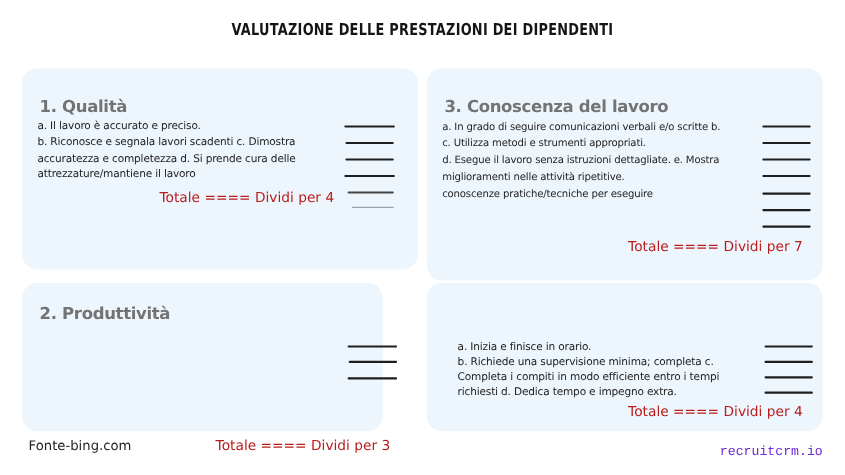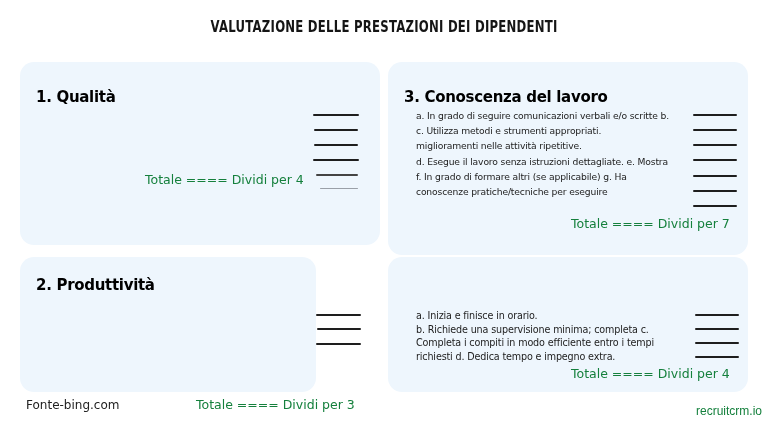--- a/index.html
+++ b/index.html
@@ -4,56 +4,61 @@
 <style>
   html, body { margin:0; padding:0; }
   body { width:768px; height:432px; background:#ffffff; position:relative; overflow:hidden;
          font-family:"Liberation Sans", sans-serif; color:#1a1a1a; }
   .title { position:absolute; top:18px; left:0; width:768px; text-align:center;
            font-family:"DejaVu Sans", sans-serif; font-weight:bold; font-size:15px;
            letter-spacing:0.3px; color:#151515; transform:scaleX(0.78); transform-origin:center; }
   .card { position:absolute; background:#eef6fd; border-radius:14px; }
   .c1 { left:20px; top:62px; width:360px; height:183px; }
   .c3 { left:388px; top:62px; width:360px; height:193px; }
-  .c2 { left:20px; top:257px; width:296px; height:135px; }
+  .c2 { left:20px; top:257px; width:328px; height:135px; }
   .c4 { left:388px; top:257px; width:360px; height:135px; }
   .heading { position:absolute; font-family:"DejaVu Sans", sans-serif; font-weight:bold;
-             font-size:15px; color:#000000; letter-spacing:-0.3px; }
+             font-size:15px; color:#737373; letter-spacing:-0.3px; }
   .lines { position:absolute; font-family:"DejaVu Sans", sans-serif; font-size:9.6px;
            line-height:14.8px; color:#222; letter-spacing:-0.15px; }
   .line { white-space:nowrap; }
   .rule { position:absolute; height:2px; background:#1e1e1e; border-radius:1px; }
-  .total { position:absolute; font-family:"DejaVu Sans", sans-serif; font-size:12.5px; color:#15803d; white-space:nowrap; }
+  .total { position:absolute; font-family:"DejaVu Sans", sans-serif; font-size:12.5px; color:#b91c1c; white-space:nowrap; }
   .footer-left { position:absolute; left:26px; top:398px; font-family:"DejaVu Sans", sans-serif; font-size:12px; color:#222; }
-  .footer-right { position:absolute; right:6px; top:404px; font-family:Liberation Sans, sans-serif; font-size:12px; color:#15803d; }
+  .footer-right { position:absolute; right:20px; top:404px; font-family:Liberation Mono, monospace; font-size:12px; color:#6d28d9; }
 </style>
 </head>
 <body>
 
 <div class="title">VALUTAZIONE DELLE PRESTAZIONI DEI DIPENDENTI</div>
 
 <div class="card c1">
   <div class="heading" style="left:16px;top:26px;">1. Qualità</div>
+  <div class="lines" style="left:14px;top:46px;">
+    <div class="line">a. Il lavoro è accurato e preciso.</div>
+    <div class="line">b. Riconosce e segnala lavori scadenti c. Dimostra</div>
+    <div class="line">accuratezza e completezza d. Si prende cura delle</div>
+    <div class="line">attrezzature/mantiene il lavoro</div>
+  </div>
   <div class="rule" style="left:293px;top:52px;width:46px;"></div>
   <div class="rule" style="left:294px;top:67px;width:44px;"></div>
   <div class="rule" style="left:294px;top:82px;width:44px;"></div>
   <div class="rule" style="left:293px;top:97px;width:46px;"></div>
   <div class="rule" style="left:296px;top:112px;width:42px;background:#444;"></div>
   <div class="rule" style="left:300px;top:126px;width:38px;height:1px;background:#9aa0a8;"></div>
   <div class="total" style="left:125px;top:110px;">Totale ==== Dividi per 4</div>
 </div>
 
 <div class="card c3">
   <div class="heading" style="left:16px;top:26px;">3. Conoscenza del lavoro</div>
-  <div class="lines" style="left:14px;top:46px;font-size:9.2px;line-height:15.2px;margin-left:14px;">
+  <div class="lines" style="left:14px;top:46px;font-size:9.2px;line-height:15.2px;">
     <div class="line">a. In grado di seguire comunicazioni verbali e/o scritte b.</div>
     <div class="line">c. Utilizza metodi e strumenti appropriati.</div>
+    <div class="line">d. Esegue il lavoro senza istruzioni dettagliate. e. Mostra</div>
     <div class="line">miglioramenti nelle attività ripetitive.</div>
-    <div class="line">d. Esegue il lavoro senza istruzioni dettagliate. e. Mostra</div>
-    <div class="line">f. In grado di formare altri (se applicabile) g. Ha</div>
     <div class="line">conoscenze pratiche/tecniche per eseguire</div>
   </div>
   <div class="rule" style="left:305px;top:52px;width:44px;"></div>
   <div class="rule" style="left:305px;top:67px;width:44px;"></div>
   <div class="rule" style="left:305px;top:82px;width:44px;"></div>
   <div class="rule" style="left:305px;top:97px;width:44px;"></div>
   <div class="rule" style="left:305px;top:113px;width:44px;"></div>
   <div class="rule" style="left:305px;top:128px;width:44px;"></div>
   <div class="rule" style="left:305px;top:143px;width:44px;"></div>
   <div class="total" style="left:183px;top:154px;">Totale ==== Dividi per 7</div>

